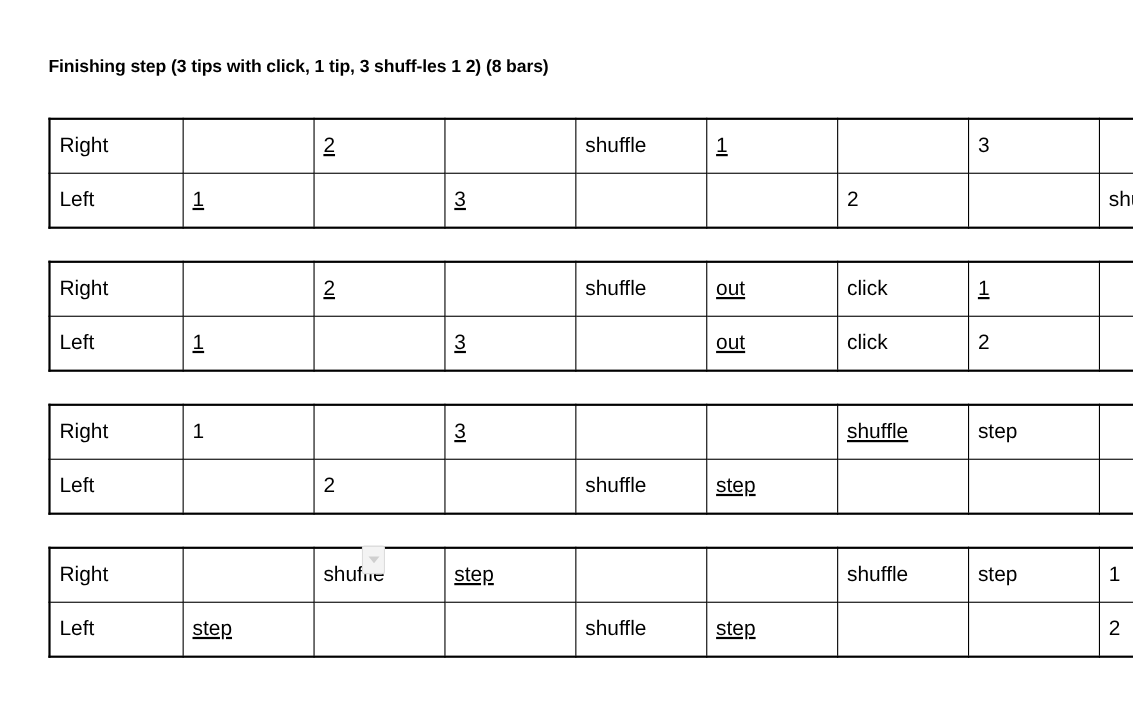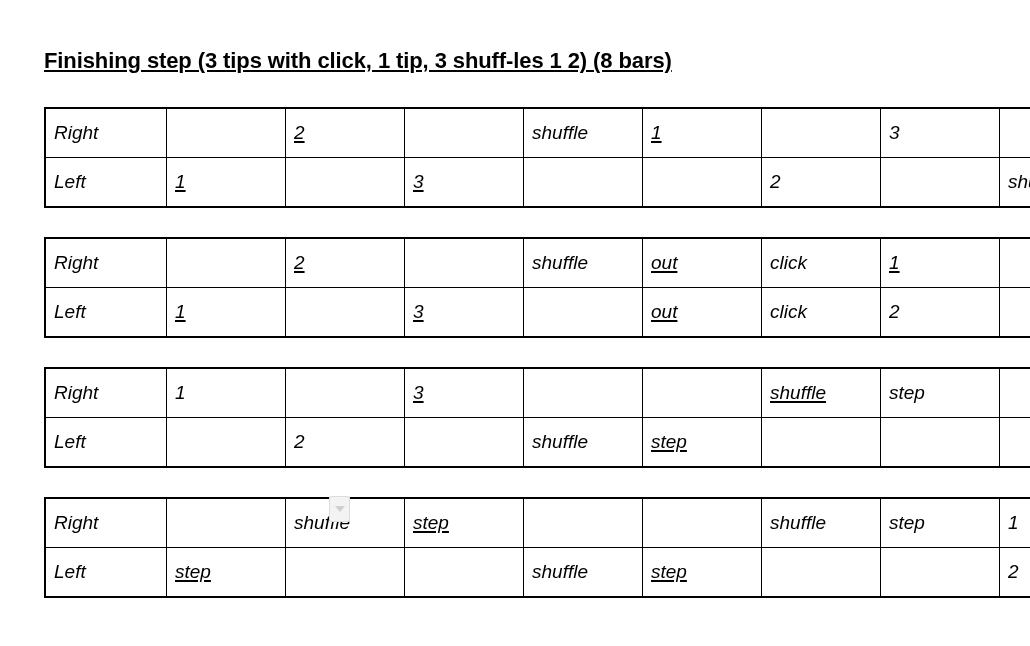--- a/index.html
+++ b/index.html
@@ -22,34 +22,32 @@
     left: 0;
     top: 0;
     width: 1030px;
     height: 646px;
   }
 
   .page-title {
     position: absolute;
     left: 44px;
     top: 48px;
-    font-size: 22px;
+    font-size: 16px;
     font-weight: bold;
     letter-spacing: -0.1px;
     white-space: nowrap;
     line-height: 26px;
-    text-decoration: underline;
   }
 
   .tables {
     position: absolute;
     left: 44px;
     top: 107px;
     width: 924px;
-    font-style: italic;
   }
 
   table.bars-table {
     width: 924px;
     border-collapse: collapse;
     table-layout: fixed;
     border: 2px solid #000000;
     background: #ffffff;
     margin-bottom: 29px;
   }

